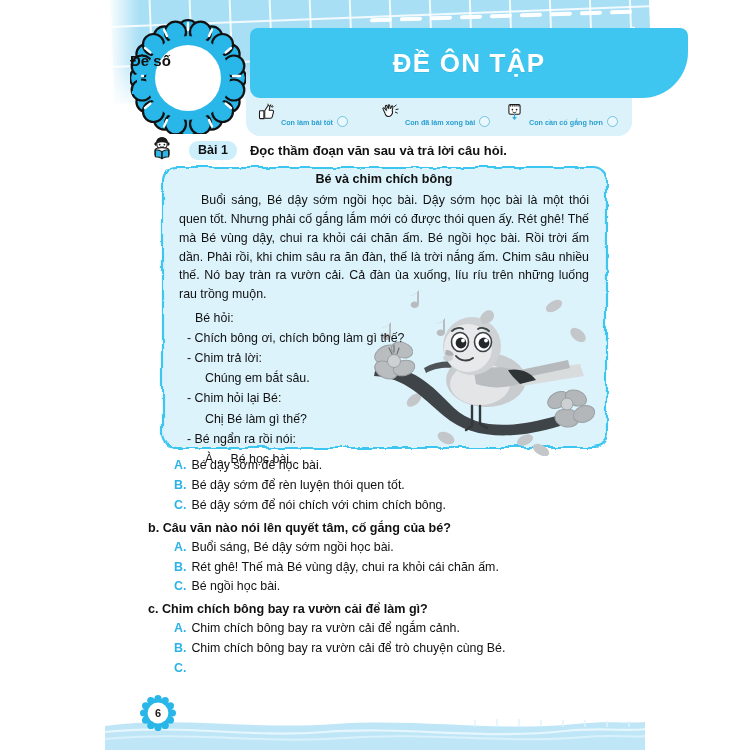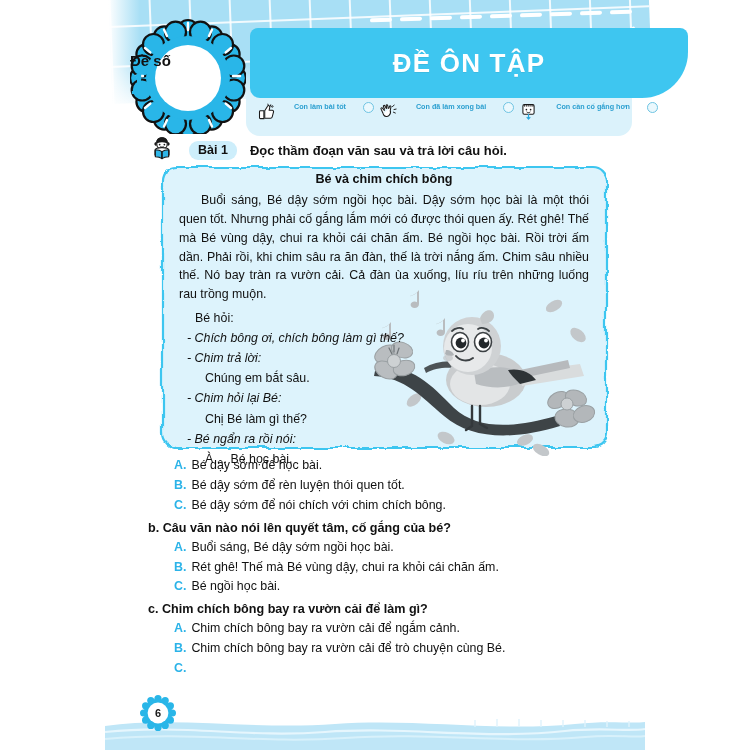--- a/index.html
+++ b/index.html
@@ -94,22 +94,22 @@
     background: #dbf2fb;
     border-radius: 6px 6px 14px 14px;
     z-index: 2;
     display: flex;
     align-items: center;
     padding: 0 8px 0 10px;
     gap: 4px;
   }
   .assess-item {
     display: flex;
-    align-items: flex-start;
-    gap: 17px;
+    align-items: flex-end;
+    gap: 4px;
     flex: 1;
   }
   .assess-label {
     color: #2a9fd0;
     font-size: 7.2px;
     font-weight: bold;
     white-space: nowrap;
   }
   .assess-circle {
     width: 11px;
@@ -207,21 +207,21 @@
     margin-bottom: 4px;
   }
   .dlg {
     font-size: 12.4px;
     color: #111;
     line-height: 1.62;
     position: relative;
     z-index: 4;
   }
   .dlg.i1 { padding-left: 16px; }
-  .dlg.i2 { padding-left: 8px; font-style: italic; }
+  .dlg.i2 { padding-left: 8px; }
   .dlg.i3 { padding-left: 26px; }
 
   
   .bird-art {
     position: absolute;
     left: 368px;
     top: 288px;
     width: 236px;
     height: 168px;
     z-index: 3;

